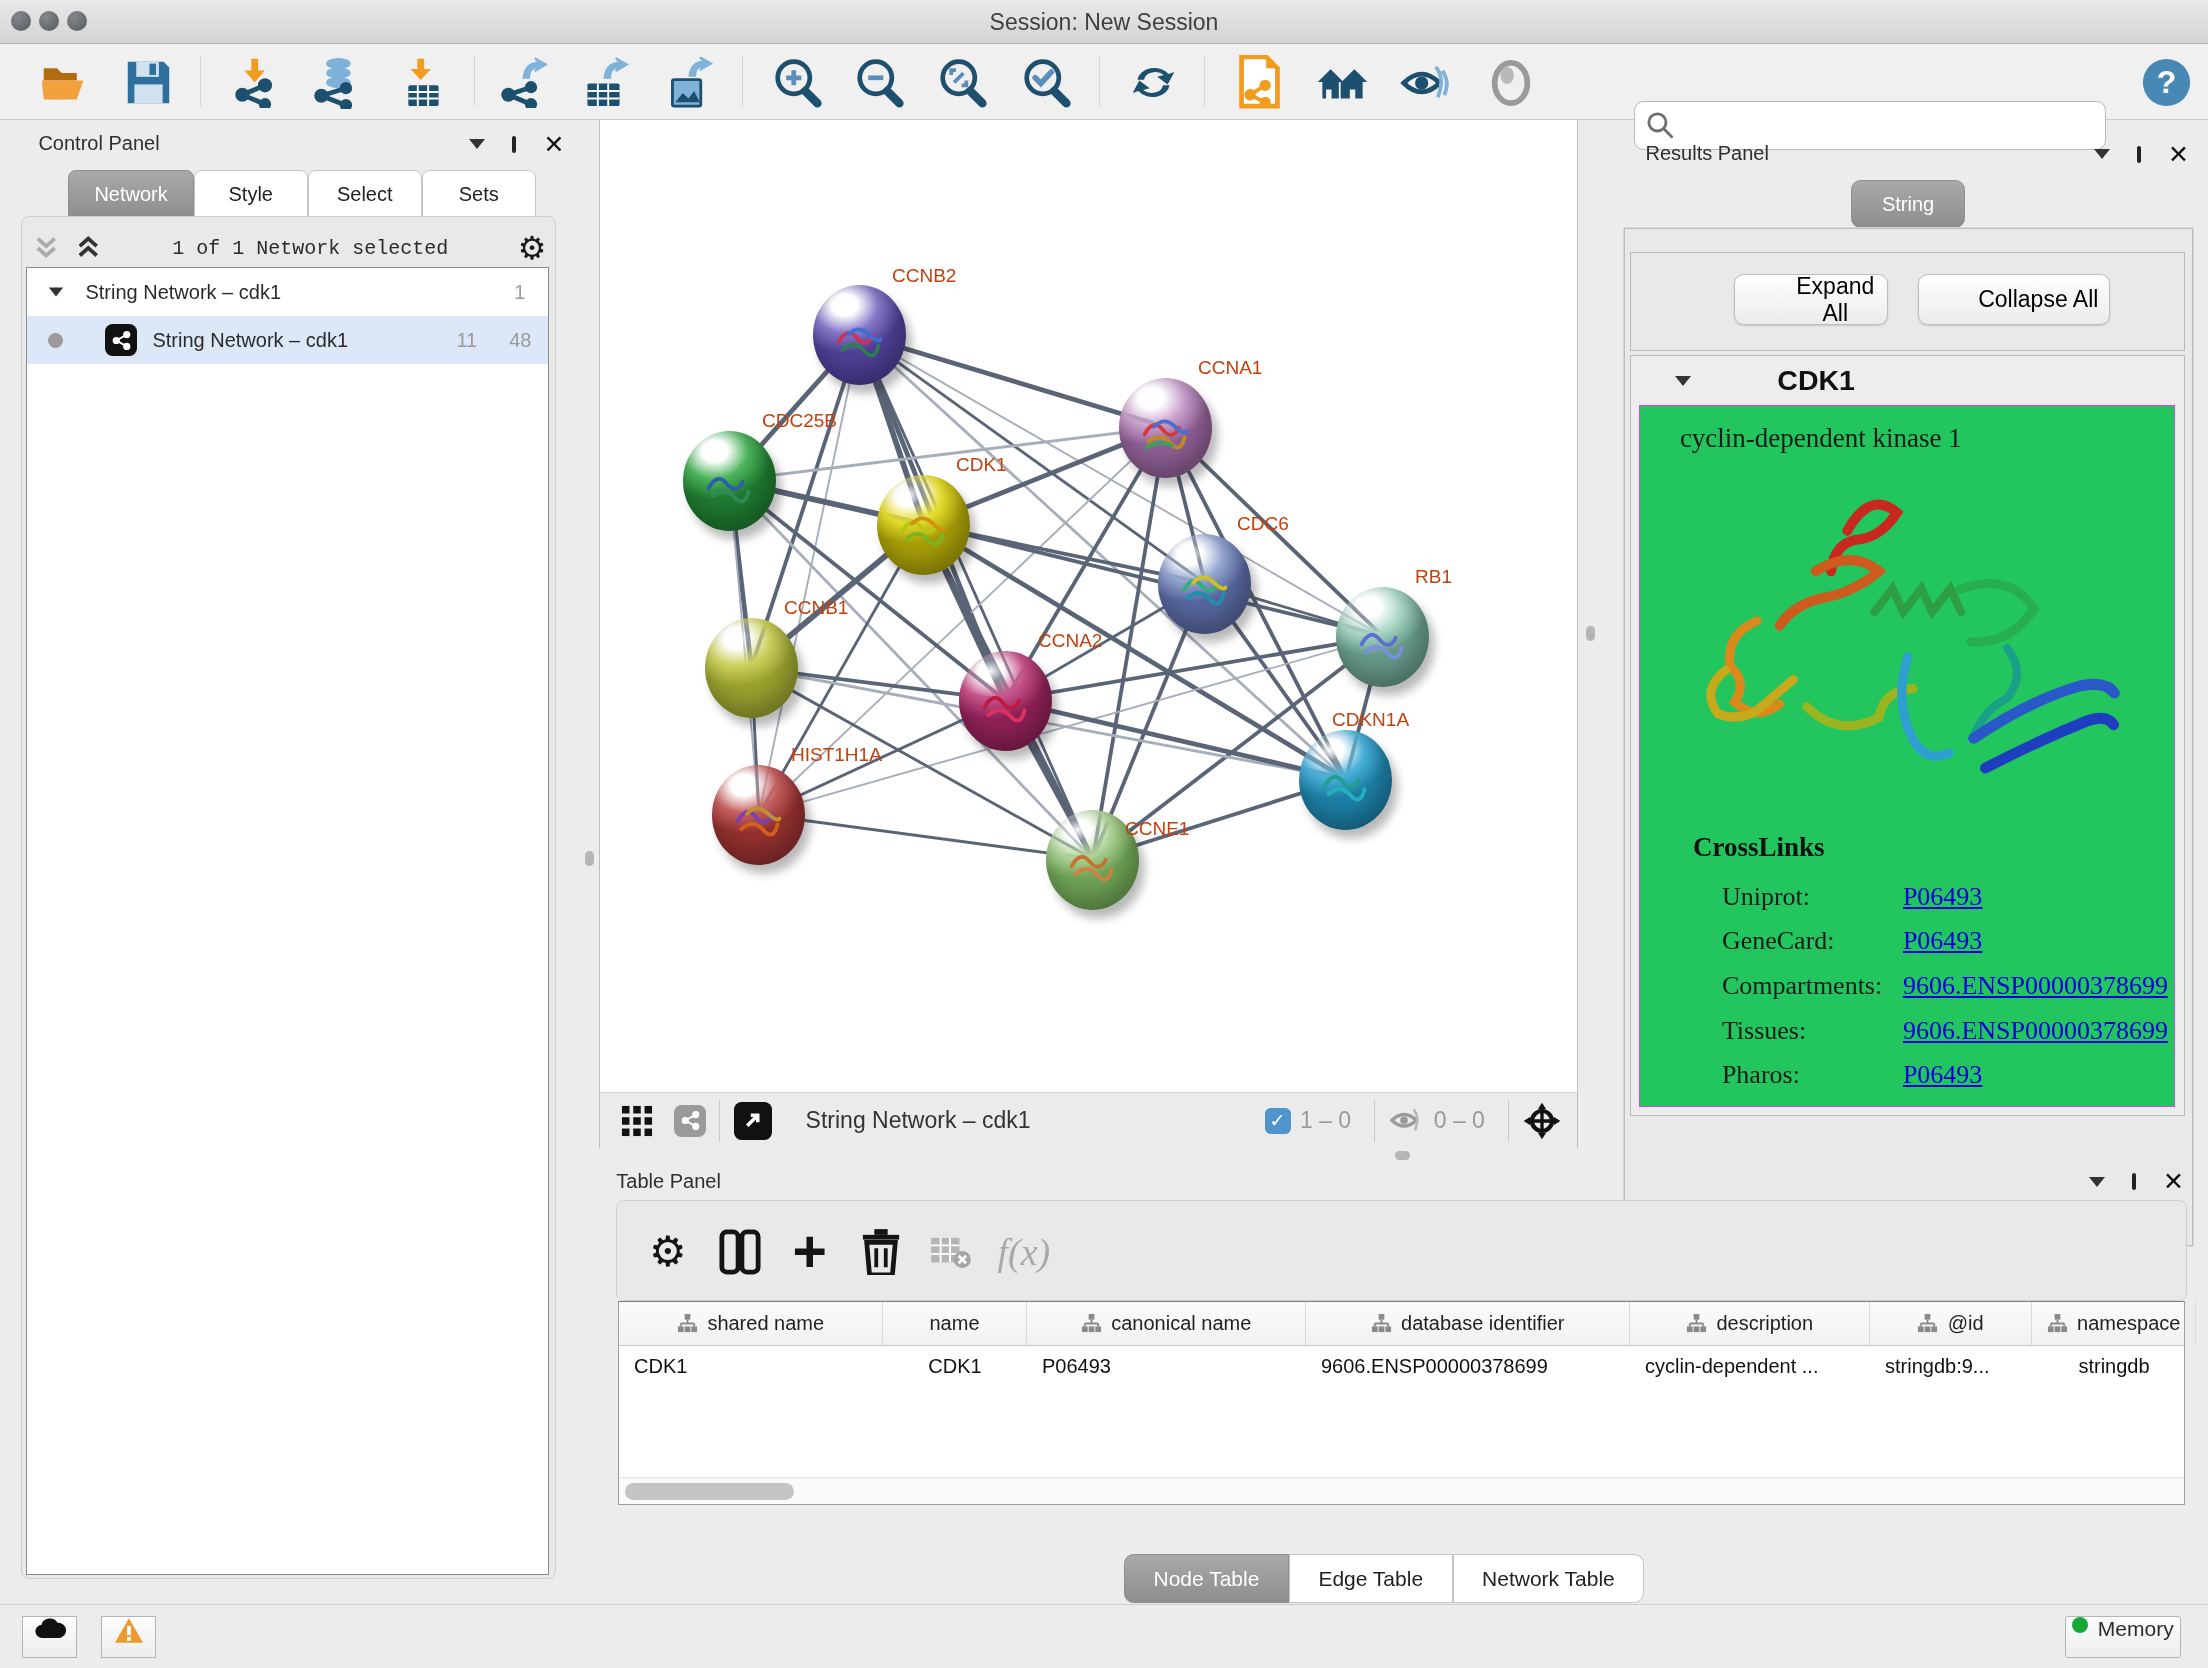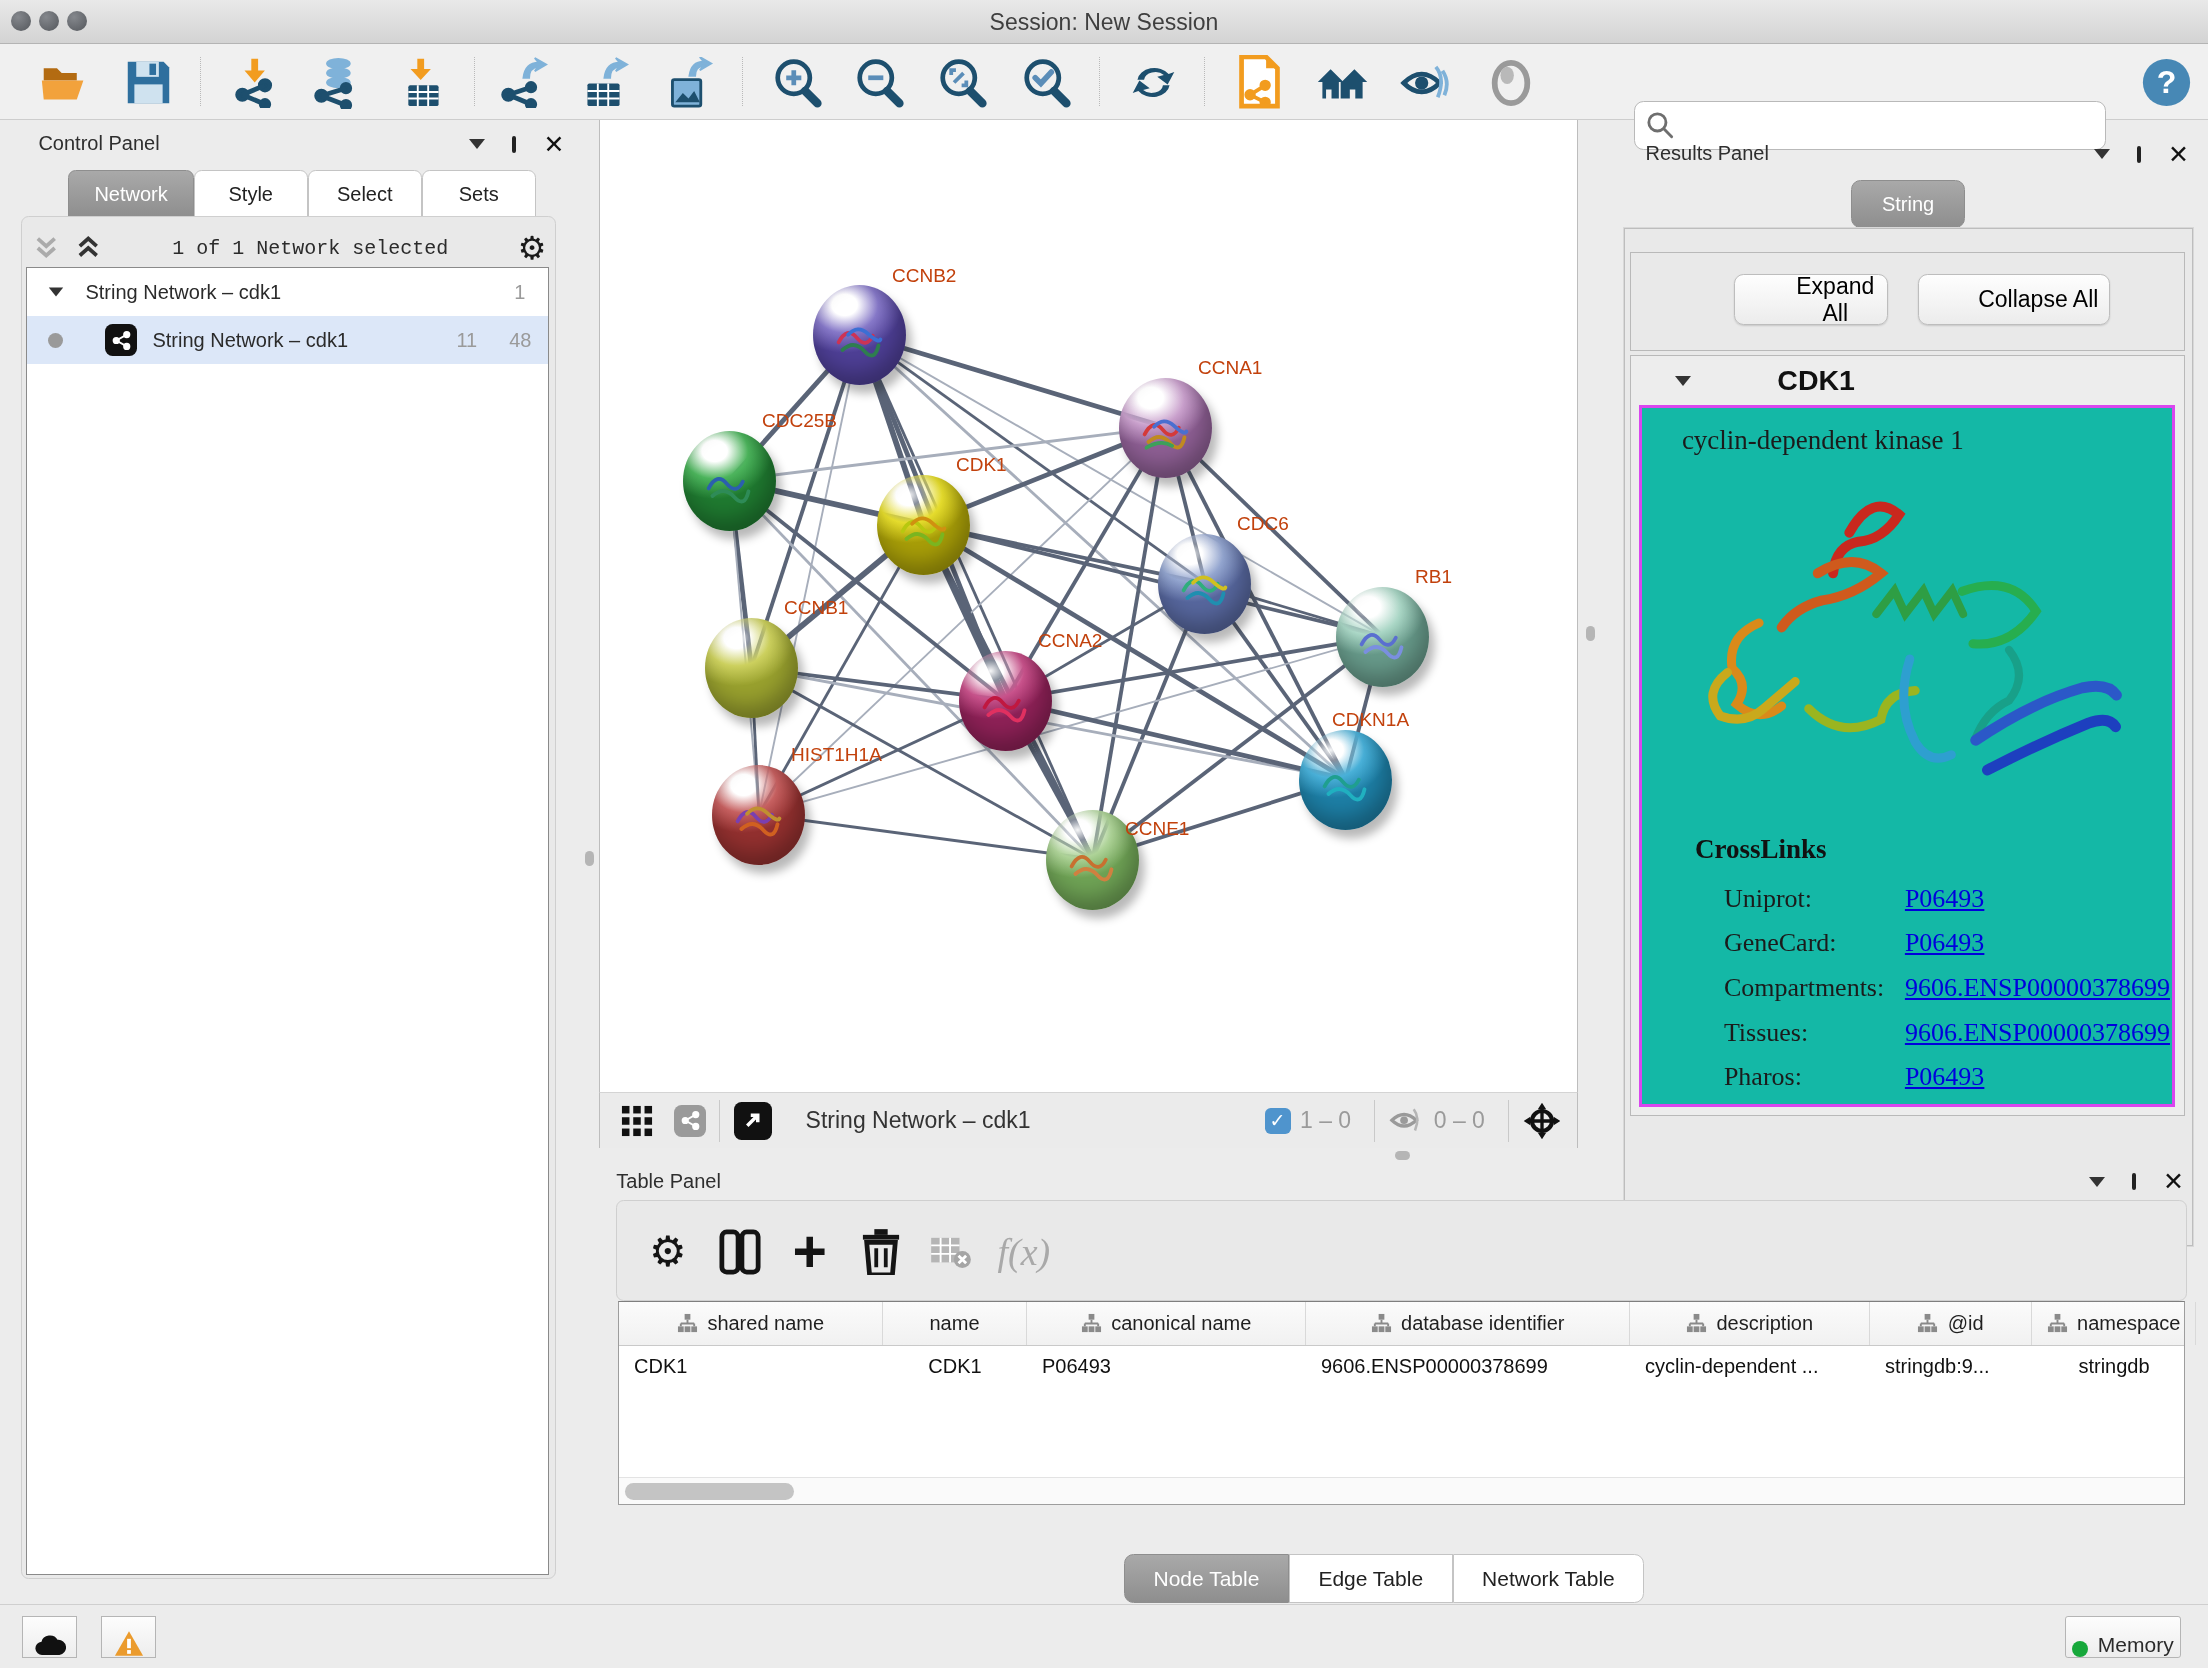--- a/index.html
+++ b/index.html
@@ -71,21 +71,21 @@
   #rp-tab { position:absolute; left:234px; top:44px; width:114px; }
   #rp-frame { position:absolute; left:5.7px; top:91px; width:571px; height:1020px; background:#e9e9e9;
     border:1.9px solid #d8d8d8; box-shadow:inset 0 0 0 1px #bdbdbd; }
   #rp-btnbox { position:absolute; left:13.3px; top:116px; width:555px; height:99px; background:#e9e9e9; border:1.9px solid #b9b9b9; }
   .rp-btn { position:absolute; top:21px; height:51px; background:linear-gradient(#fefefe,#ececec);
     border:1px solid #bdbdbd; border-radius:9.5px; font-size:23px; display:flex; align-items:center; justify-content:center;
     box-shadow:0 1px 1.9px rgba(0,0,0,.15);padding-left:48px; }
   #rp-entry { position:absolute; left:13.3px; top:219px; width:555px; height:761px; background:#ededed; border:1.9px solid #b9b9b9; }
   #rp-entry-head { position:absolute; left:0; top:0; width:100%; height:49px; display:flex; align-items:center; }
   #rp-gene { font-size:28.5px; font-weight:bold; color:#111; margin-left:86px; font-family:"Liberation Sans",sans-serif; }
-  #rp-body { position:absolute; left:7.6px; top:49px; width:536px; height:702px; background:#14b8a6; border:3px solid #d946ef;
+  #rp-body { position:absolute; left:7.6px; top:49px; width:536px; height:702px; background:#22c55e; border:1px solid #d946ef;
     font-family:"Liberation Serif","DejaVu Serif",serif; }
   #rp-desc { position:absolute; left:40px; top:17px; font-size:27px; color:#1b1b1b; }
   #protein-svg { position:absolute; left:28.5px; top:57px; }
   #crosslinks-title { position:absolute; left:53px; top:426px; font-size:27px; font-weight:bold; color:#111; }
   .xl-row { position:absolute; left:82px; font-size:26px; color:#1b1b1b; }
   .xl-val { position:absolute; left:263px; color:#0000dd; text-decoration:underline; font-size:26px; }
 
   
   #table-panel { position:absolute; left:603px; top:1162px; width:1596px; height:430px; }
   #tp-toolbar { position:absolute; left:13.3px; top:38px; width:1571px; height:101px; }
@@ -99,21 +99,21 @@
   #tp-hscroll { position:absolute; left:15px; top:1.4px; width:1565px; height:25px; background:#f4f4f4; }
   #tp-thumb { position:absolute; left:5.7px; top:3.8px; width:169px; height:17px; background:#c4c4c4; border-radius:8.6px; }
   #tp-tabs { position:absolute; left:521px; top:392px; display:flex; }
   #tp-tabs .tab { padding:0 28.5px; height:49px; font-size:21px; }
   #tp-tabs .tab:first-child { border-radius:9.5px 0 0 9.5px; }
   #tp-tabs .tab:last-child { border-radius:0 9.5px 9.5px 0; }
 
   
   #statusbar { position:absolute; left:0; top:1604px; width:2208px; height:65px; background:#ececec; border-top:1px solid #cfcfcf; }
   .sb-btn { position:absolute; top:11.4px; height:42px; background:linear-gradient(#fdfdfd,#ededed);
-    border:1.9px solid #b5b5b5; display:flex; align-items:flex-end; justify-content:center; }
+    border:1.9px solid #b5b5b5; display:flex; align-items:flex-start; justify-content:center; }
   #memory-btn { left:2065px; width:116px; gap:9.5px; font-size:21px; border-radius:2.9px; }
   .dot-green { width:16px; height:16px; border-radius:50%; background:#17a83b; }
   .split-dot-v { position:absolute; width:8.6px; height:15px; border-radius:4.8px; background:#b5b5b5; }
   .split-dot-h { position:absolute; width:15px; height:8.6px; border-radius:4.8px; background:#b5b5b5; }
 </style>
 </head>
 <body>
 
 <div id="titlebar">
   <div class="traffic" style="left:11.4px"></div>

